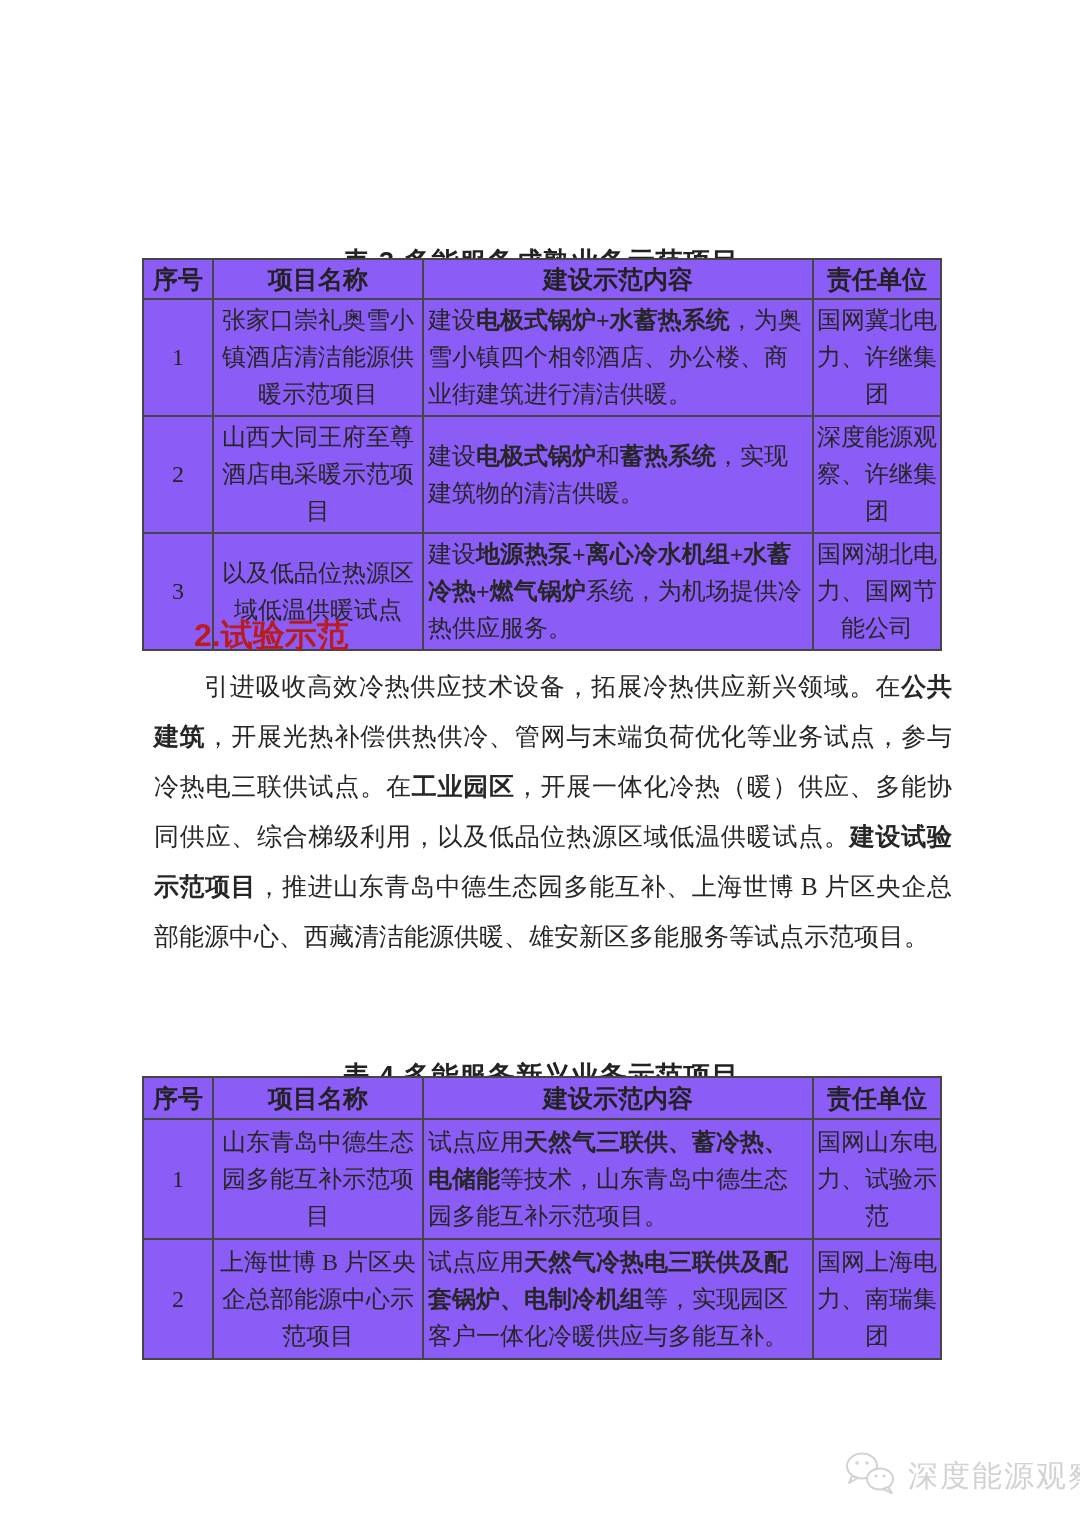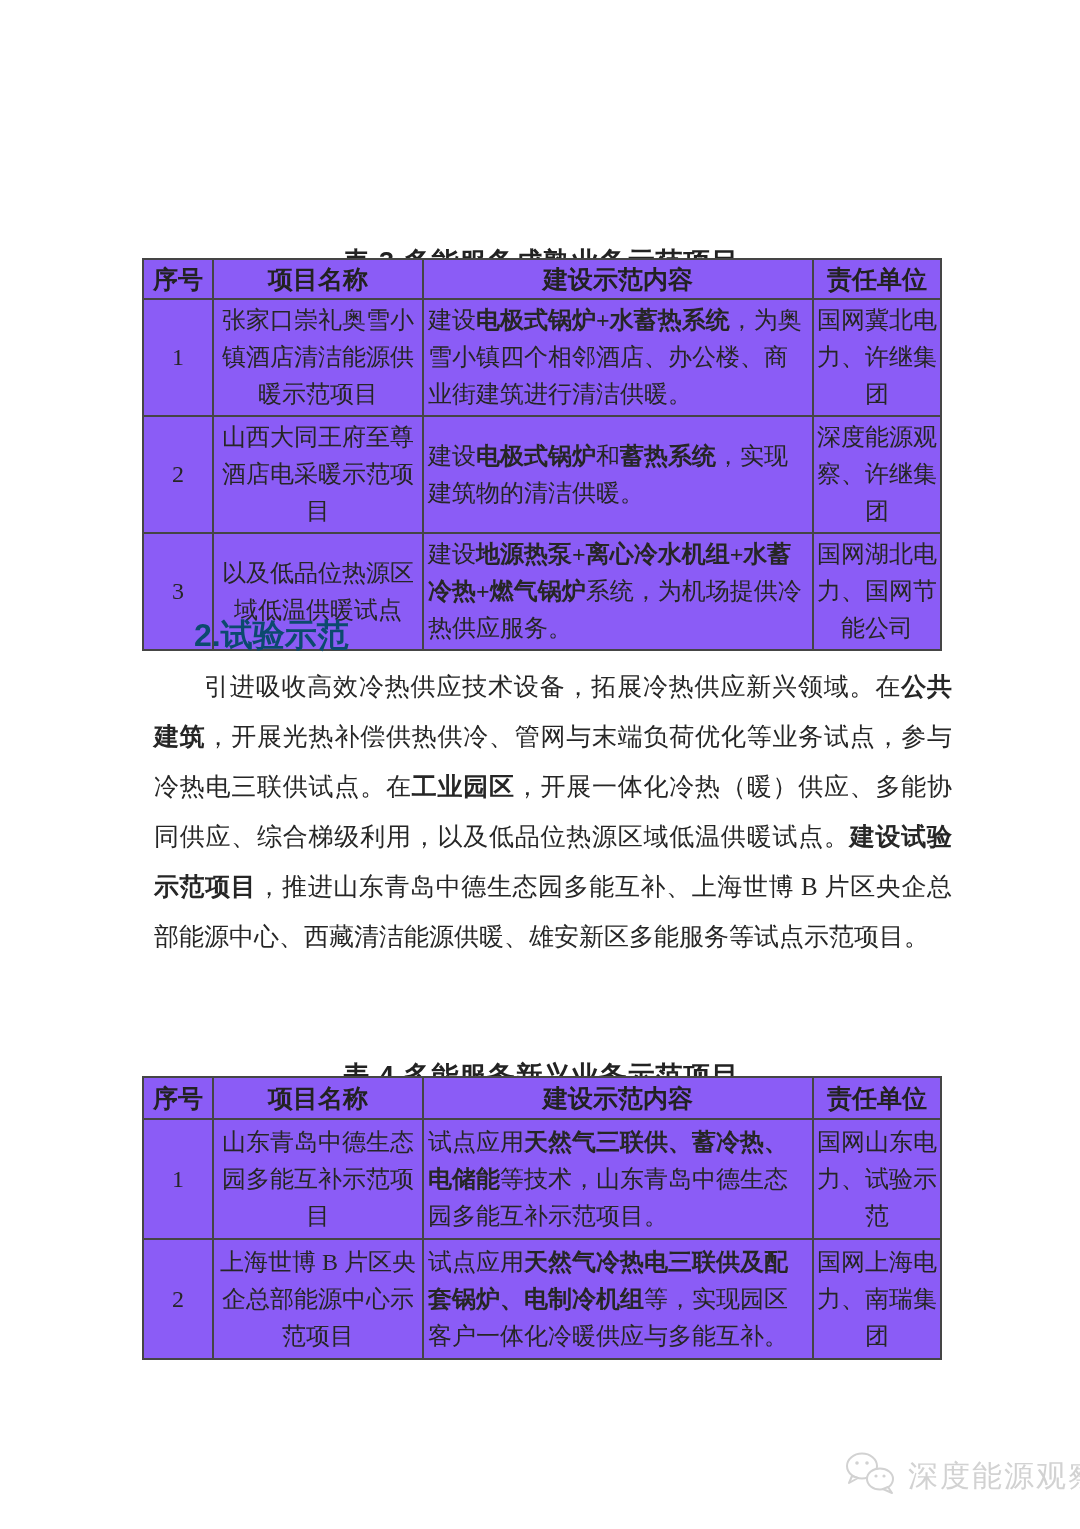--- a/index.html
+++ b/index.html
@@ -41,21 +41,21 @@
   #table3 tbody tr:nth-child(1){height:111px;}
   #table3 tbody tr:nth-child(2){height:72px;}
   #table3 tbody tr:nth-child(3){height:111px;}
   #table4 thead tr{height:42px;}
   #table4 tbody tr:nth-child(1){height:120px;}
   #table4 tbody tr:nth-child(2){height:120px;}
 
   
   #section-heading{
     position:absolute;top:614px;left:52px;margin:0;
-    font-size:32px;font-weight:bold;color:#0c4a6e;
+    font-size:32px;font-weight:bold;color:#b91c1c;
     font-family:"Liberation Sans", sans-serif;
   }
   #body-paragraph{
     position:absolute;top:662px;left:12px;width:798px;margin:0;
     font-size:25px;line-height:50px;text-align:justify;text-indent:2em;
     color:#262626;
   }
 
   
   .watermark{

